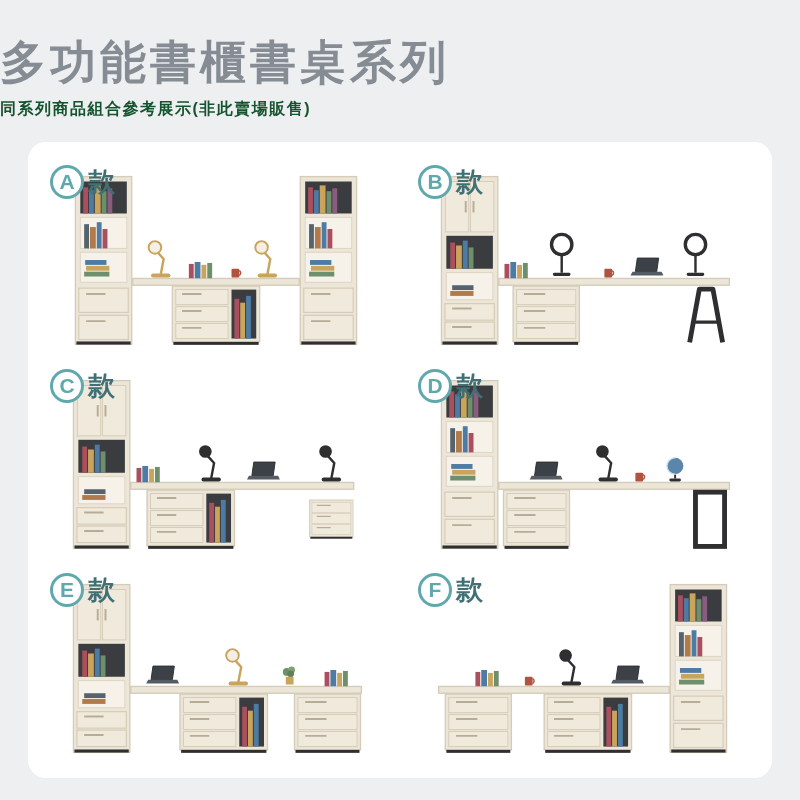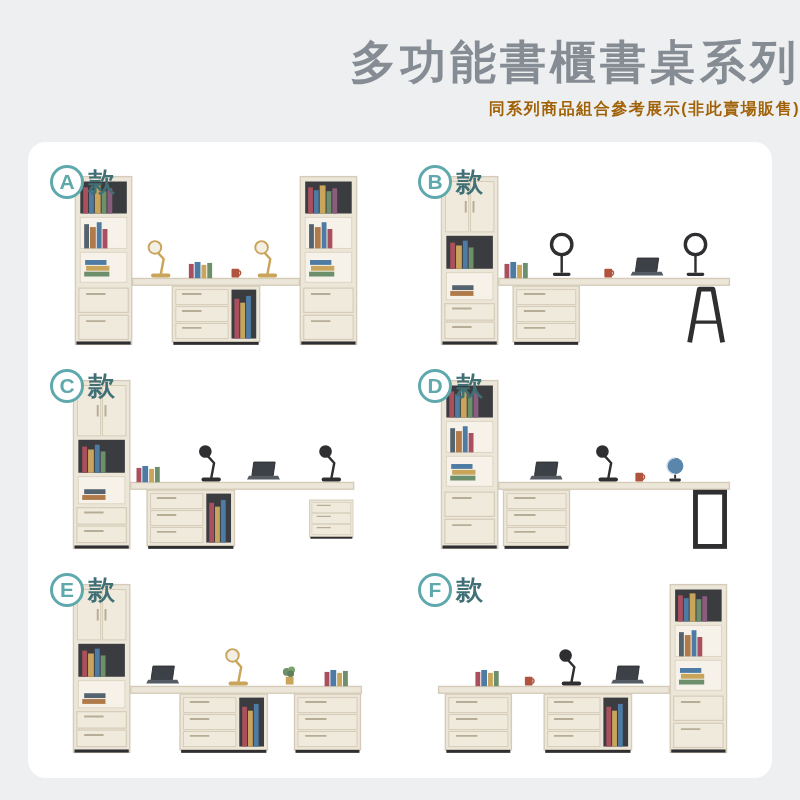--- a/index.html
+++ b/index.html
@@ -3,35 +3,34 @@
 <meta charset="utf-8">
 <style>
   * { margin: 0; padding: 0; box-sizing: border-box; }
   html, body { width: 800px; height: 800px; }
   body {
     font-family: "Liberation Sans", "DejaVu Sans", sans-serif;
     background: #edeff1;
     overflow: hidden;
   }
   .page { width: 800px; height: 800px; }
-  .header { text-align: right; padding-top: 36px; }
+  .header { text-align: left; padding-top: 36px; }
   .title {
     font-size: 46px;
     font-weight: 700;
     color: #868c93;
     letter-spacing: 4px;
     line-height: 1.15;
   }
   .subtitle {
     margin-top: 10px;
     font-size: 16px;
     font-weight: 700;
-    color: #a16207;
+    color: #14532d;
     letter-spacing: 1.5px;
-    padding-left: 32px;
   }
   .card {
     width: 744px;
     height: 636px;
     margin: 22px auto 0;
     background: #ffffff;
     border-radius: 18px;
     padding: 12px 4px;
     display: grid;
     grid-template-columns: 1fr 1fr;

